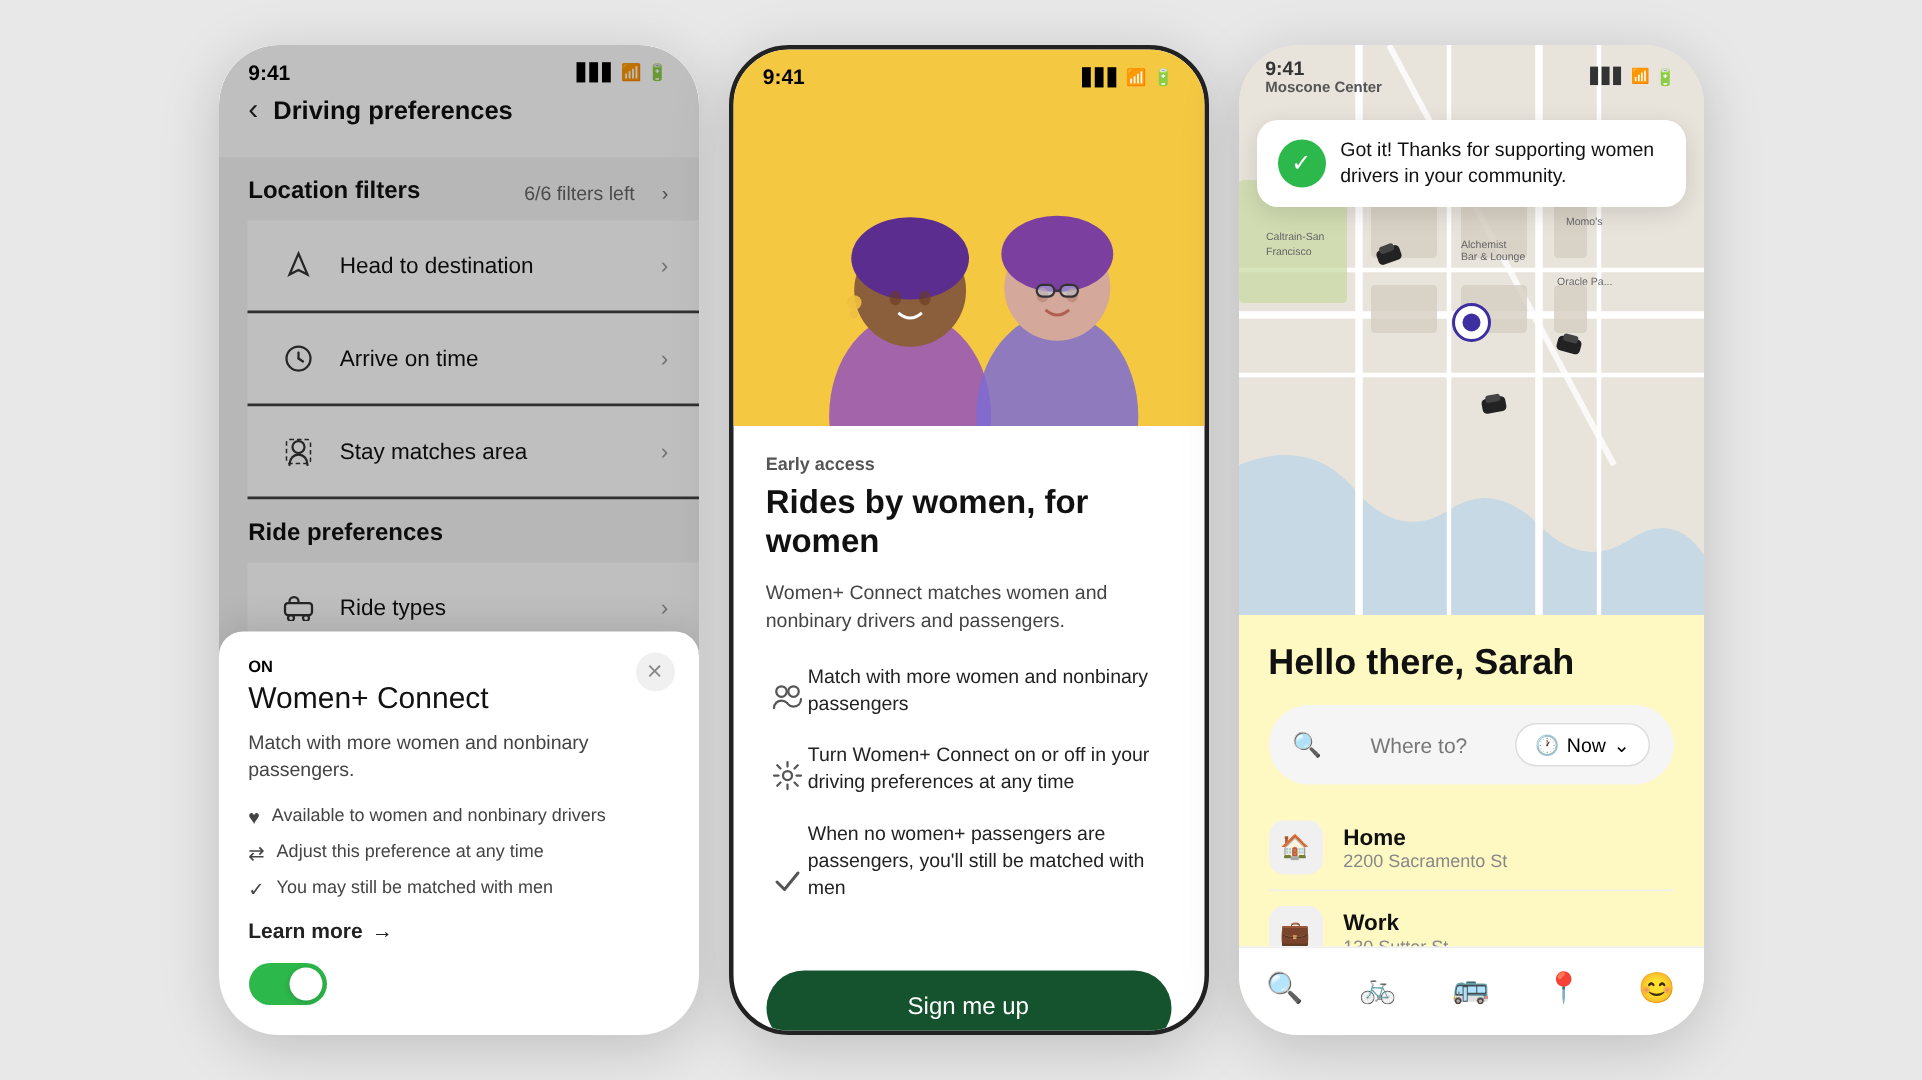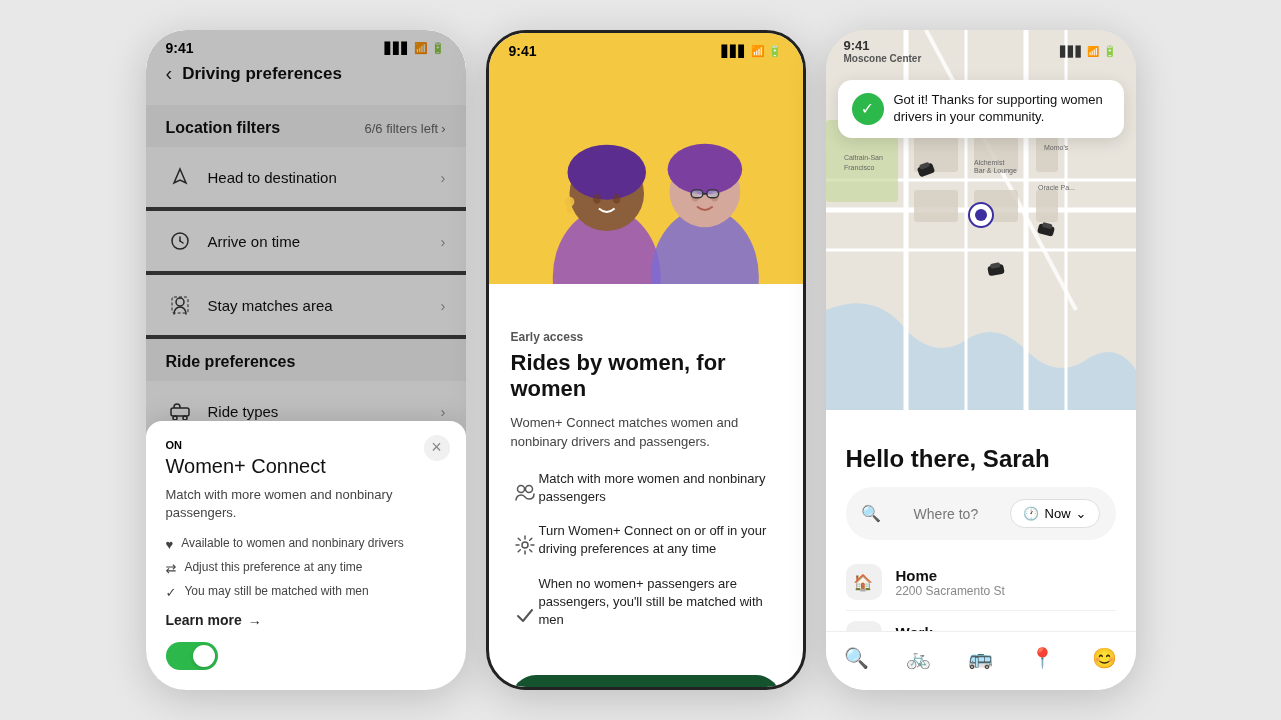--- a/index.html
+++ b/index.html
@@ -68,28 +68,29 @@
       color: #111;
     }
     .p1-section-header {
       display: flex;
       justify-content: space-between;
       align-items: center;
       padding: 14px 20px 10px;
       background: #f5f5f5;
     }
     .p1-section-title { font-size: 16px; font-weight: 700; color: #111; }
-    .p1-filter-tag { font-size: 13px; color: #666; display: flex; align-items: flex-start; gap: 3px; }
+    .p1-filter-tag { font-size: 13px; color: #666; display: flex; align-items: flex-start; gap: 18px; }
     .p1-list-item {
       background: #fff;
       display: flex;
       align-items: center;
       padding: 16px 20px;
-      border-bottom: 4px solid #404040;
-      cursor: pointer;
+      border-bottom: 2px solid #404040;
+      cursor: pointer;
+      margin-left: 19px;
     }
     .p1-list-icon {
       width: 28px;
       height: 28px;
       margin-right: 14px;
       display: flex;
       align-items: center;
       justify-content: center;
       color: #333;
       font-size: 18px;
@@ -188,21 +189,20 @@
       position: relative;
       overflow: hidden;
     }
     .p2-content { padding: 18px 22px; overflow-y: auto; }
     .p2-early-access {
       font-size: 12px;
       font-weight: 600;
       color: #555;
       margin-bottom: 6px;
       text-transform: none;
-      margin-top: 28px;
     }
     .p2-main-title {
       font-size: 22px;
       font-weight: 800;
       color: #111;
       margin-bottom: 10px;
       line-height: 1.2;
     }
     .p2-desc { font-size: 13px; color: #444; margin-bottom: 18px; line-height: 1.5; }
     .p2-feature { display: flex; align-items: flex-end; margin-bottom: 16px; }
@@ -260,22 +260,22 @@
       border-radius: 50%;
       display: flex;
       align-items: center;
       justify-content: center;
       color: #fff;
       font-size: 16px;
       flex-shrink: 0;
     }
     .p3-toast-text { font-size: 13px; color: #111; font-weight: 500; line-height: 1.3; }
     .p3-bottom {
-      background: #ffffff;
-      padding: 35px 20px;
+      background: #fef9c3;
+      padding: 18px 20px;
       flex: 1;
     }
     .p3-greeting { font-size: 24px; font-weight: 700; color: #111; margin-bottom: 14px; }
     .p3-search-row {
       display: flex;
       align-items: center;
       gap: 8px;
       background: #f5f5f5;
       border-radius: 32px;
       padding: 12px 16px;

